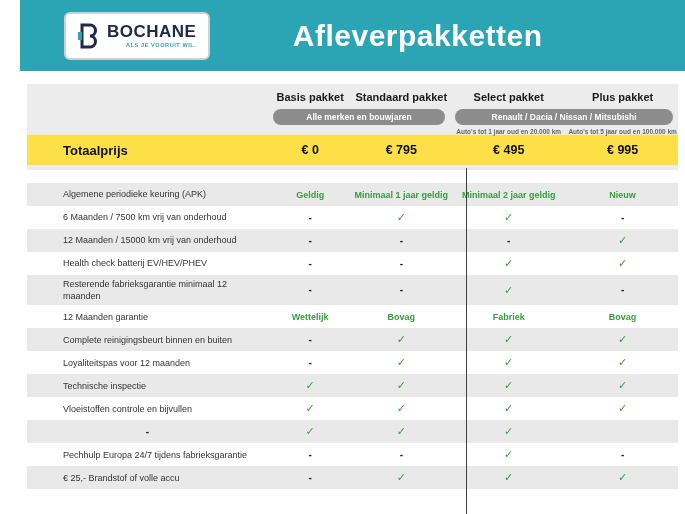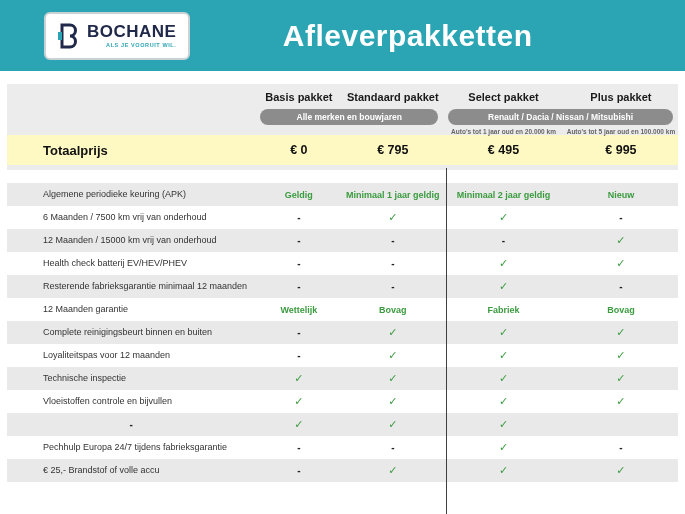--- a/index.html
+++ b/index.html
@@ -2,21 +2,21 @@
 <html style="--teal: #2BA4B4; --green: #3A9B3F; --badge: #8C8C8C; --navy: #20294A;"><head>
 <meta charset="utf-8">
 <style>
   * { box-sizing: border-box; margin: 0; padding: 0; }
   html, body { background: #ffffff; }
   body {
     width: 685px; height: 514px;
     font-family: "Liberation Sans", sans-serif;
     overflow: hidden;
   }
-  .page { position: relative; width: 685px; height: 514px; background: #fff; }
+  .page { position: relative; width: 685px; height: 514px; background: #fff; padding-left: 20px; }
 
   
   .topbar {
     height: 71px; background: var(--teal);
     display: flex; align-items: center;
     padding: 0 30px 0 44px;
   }
   .logo-box {
     background: #fff; border: 2px solid #c9d2d4; border-radius: 6px;
     height: 48px; min-width: 128px;
@@ -44,21 +44,21 @@
   .badge {
     display: block; background: var(--badge); color: #fff;
     font-size: 8.5px; font-weight: bold; text-align: center;
     border-radius: 8px; padding: 3px 2px; margin: 0 5px;
   }
   .badge-g1 { grid-column: 2 / 4; }
   .badge-g2 { grid-column: 4 / 6; }
   .note { font-size: 6.5px; font-weight: bold; color: #666; text-align: center; padding-top: 3px; }
   .note-c3 { grid-column: 4; } .note-c4 { grid-column: 5; }
 
-  .price-row { background: #fef9c3; height: 30px; }
+  .price-row { background: #fde047; height: 30px; }
   .price-label { font-size: 13px; font-weight: bold; color: #111; padding-left: 36px; }
   .price-val { font-size: 12.5px; font-weight: bold; color: #111; text-align: center; }
 
   .spacer { height: 13px; background: #fff; }
 
   .frow { min-height: 23px; background: #fff; }
   .frow:nth-child(odd) { background: #e9e9e9; }
   .flabel { font-size: 9px; color: #333; padding: 3px 6px 3px 36px; line-height: 1.35; }
   .fcell { text-align: center; }
   .fcell.check { color: var(--green); font-size: 11px; line-height: 1; }

